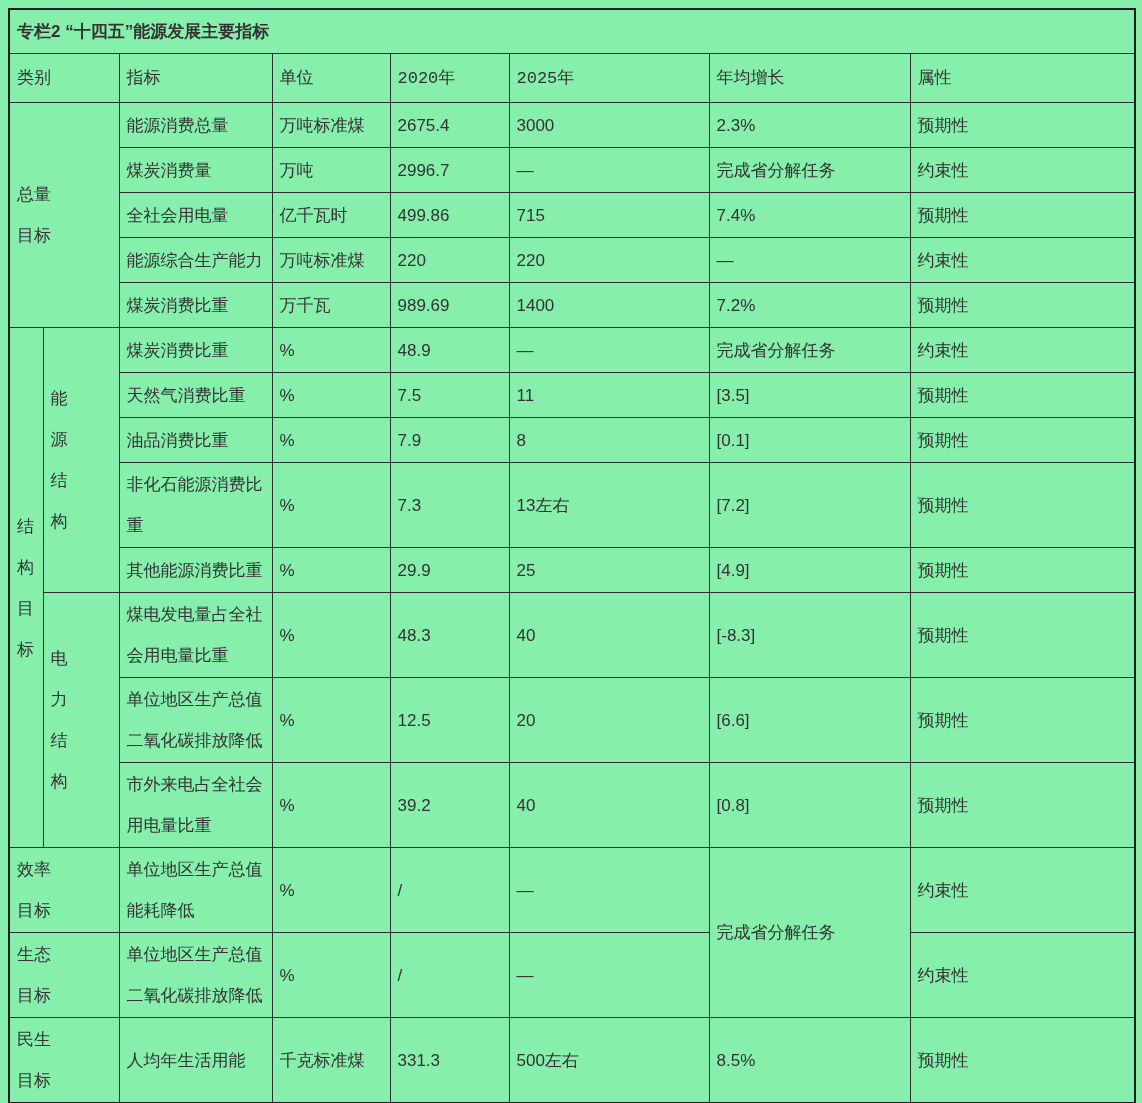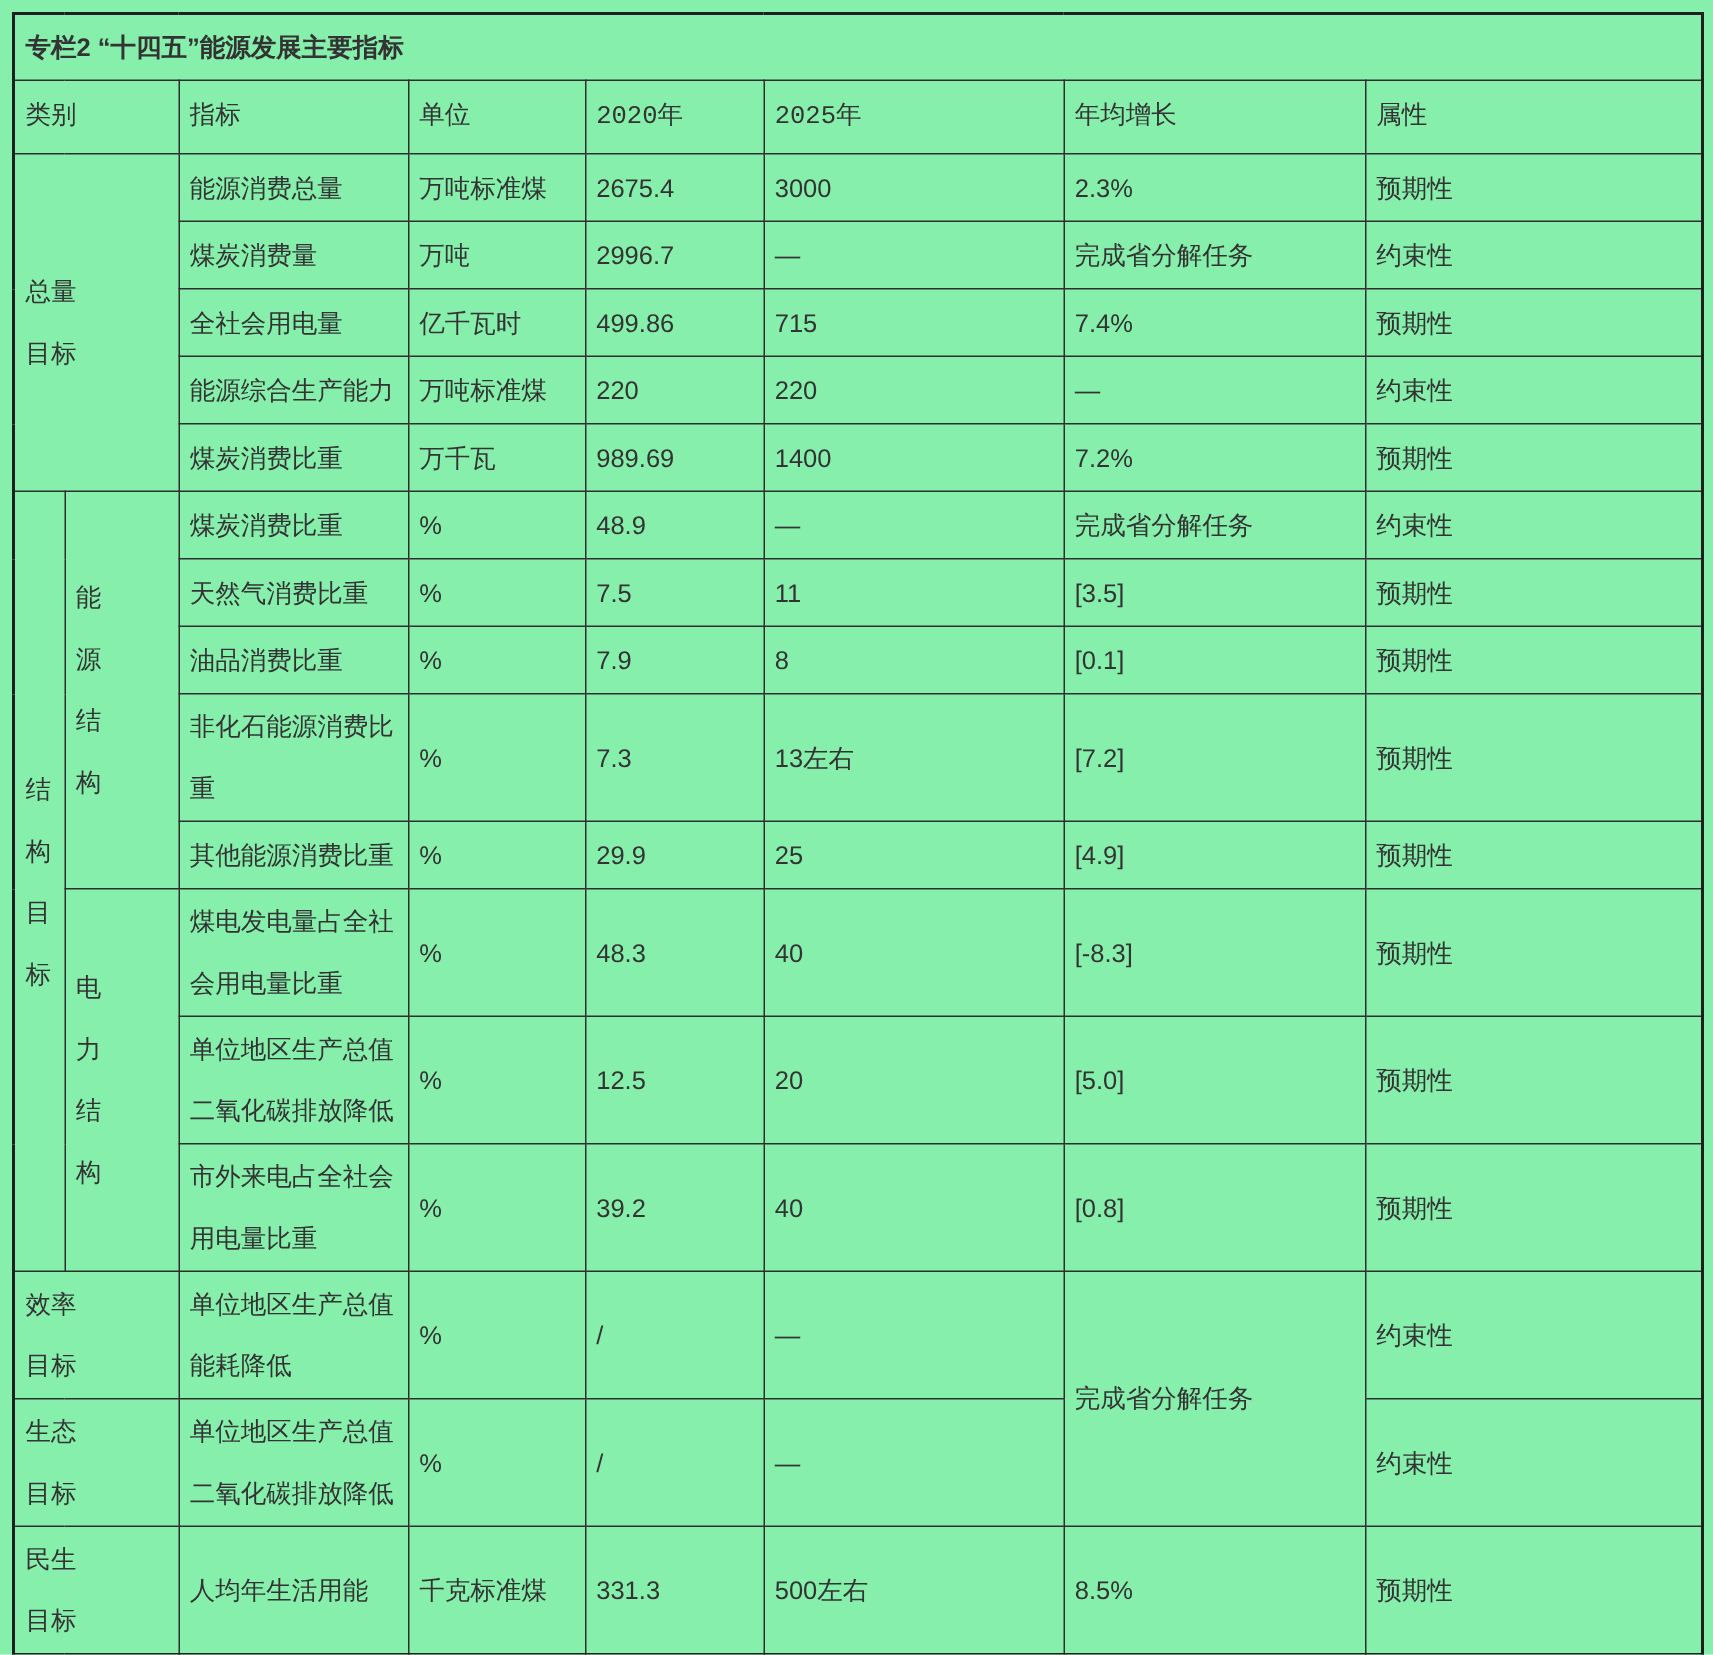--- a/index.html
+++ b/index.html
@@ -178,21 +178,21 @@
       <td>48.3</td>
       <td>40</td>
       <td>[-8.3]</td>
       <td>预期性</td>
     </tr>
     <tr class="h85">
       <td>单位地区生产总值二氧化碳排放降低</td>
       <td>%</td>
       <td>12.5</td>
       <td>20</td>
-      <td>[5.0]</td>
+      <td>[6.6]</td>
       <td>预期性</td>
     </tr>
     <tr class="h85">
       <td>市外来电占全社会用电量比重</td>
       <td>%</td>
       <td>39.2</td>
       <td>40</td>
       <td>[0.8]</td>
       <td>预期性</td>
     </tr>

